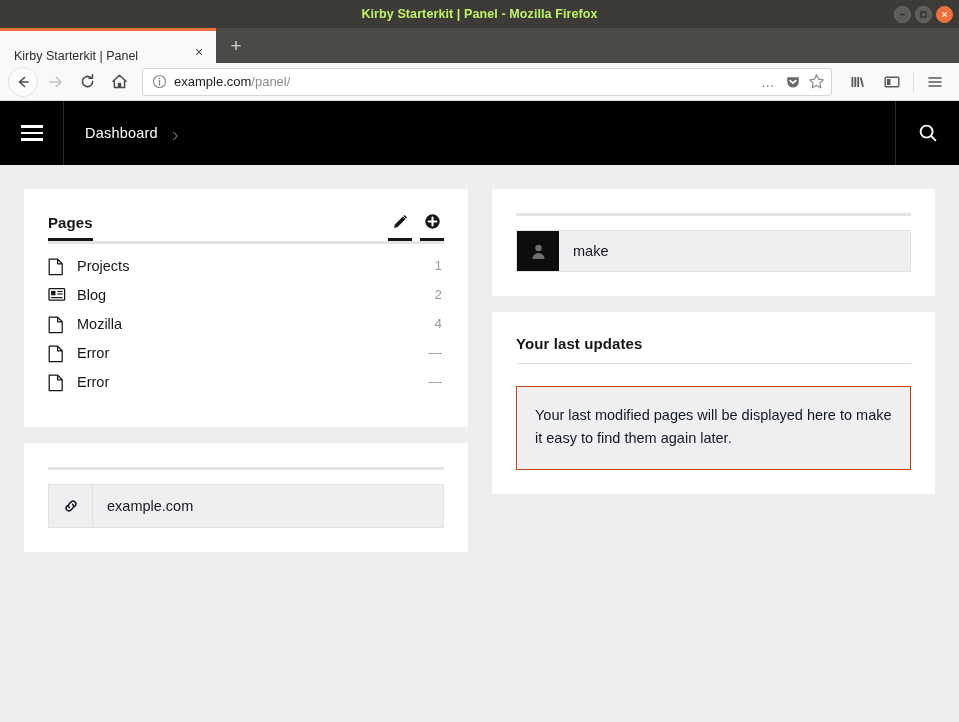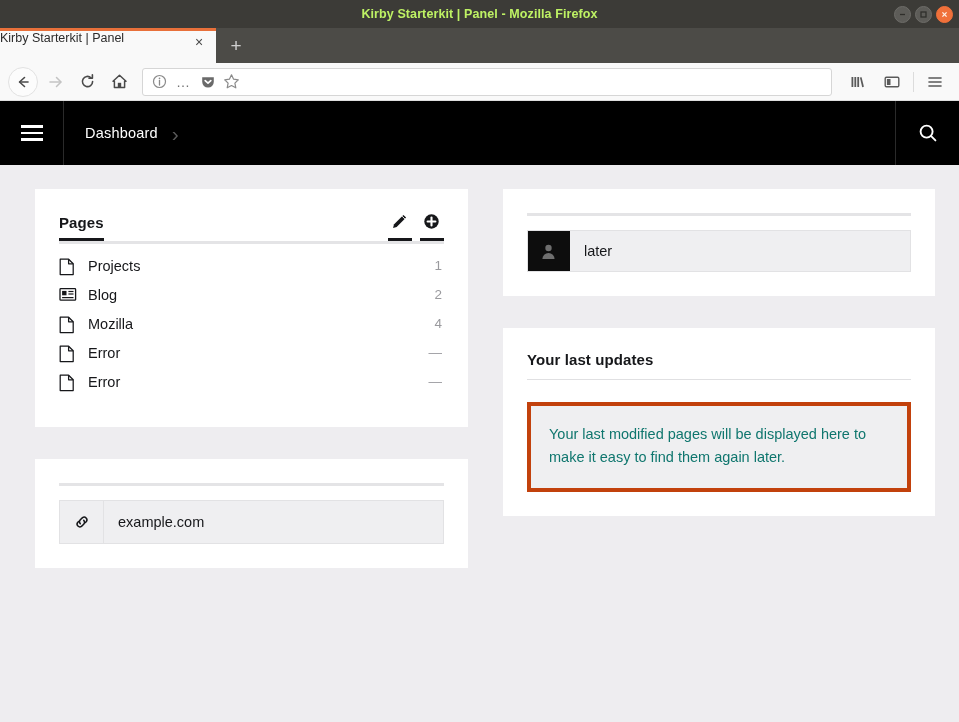--- a/index.html
+++ b/index.html
@@ -53,22 +53,22 @@
     display: flex;
     align-items: flex-end;
     padding-left: 0;
   }
   .tab {
     height: 35px;
     min-width: 216px;
     background: #f9f9f9;
     border-top: 3px solid #e8703a;
     display: flex;
-    align-items: flex-start;
-    padding: 0 6px 0 0;
+    align-items: flex-end;
+    padding: 0 6px 0 14px;
     position: relative;
   }
   .tab-title {
     font-size: 12.5px;
     color: #2b2b2b;
     flex: 1;
     white-space: nowrap;
     overflow: hidden;
     text-overflow: ellipsis;
   }
@@ -175,21 +175,21 @@
 
   
   .content {
     background: #eeedf0;
     height: 570px;
     padding: 24px;
     display: flex;
     gap: 24px;
     align-items: flex-start;
   }
-  .col { display: flex; flex-direction: column; gap: 32px; margin-left: 11px; }
+  .col { display: flex; flex-direction: column; gap: 16px; }
   .col-left { width: 444px; }
   .col-right { width: 443px; }
 
   .card {
     background: #ffffff;
     padding: 24px;
   }
 
   .card-head {
     display: flex;
@@ -302,25 +302,25 @@
     display: flex;
     align-items: center;
     padding-left: 14px;
     font-size: 14.5px;
     color: #16171a;
   }
 
   
   .infobox {
     background: #efeff1;
-    border: 4px solid #c2410c;
+    border: 1px solid #c2410c;
     padding: 17px 16px 19px 18px;
     font-size: 14.5px;
     line-height: 1.62;
-    color: #0f766e;
+    color: #0f172a;
   }
 </style>
 <style>[data-name="last-updates-card-title"]::after{display:none !important;}</style></head>
 <body>
 
 <div class="titlebar" data-name="window-titlebar">
   <span class="titlebar-text" data-name="window-title">Kirby Starterkit | Panel - Mozilla Firefox</span>
   <div class="window-controls" data-name="window-controls">
     <span class="wc" data-name="minimize-button">
       <svg width="9" height="9" viewBox="0 0 9 9" data-name="minimize-icon">
@@ -376,20 +376,21 @@
   </span>
 
   <div class="urlbar" data-name="url-bar">
     <span class="url-ico" data-name="site-info-icon">
       <svg width="15" height="15" viewBox="0 0 15 15">
         <circle cx="7.5" cy="7.5" r="6" fill="none" stroke="#8a8a8a" stroke-width="1.2"></circle>
         <circle cx="7.5" cy="4.3" r="0.85" fill="#8a8a8a"></circle>
         <line x1="7.5" y1="6.4" x2="7.5" y2="11" stroke="#8a8a8a" stroke-width="1.3" stroke-linecap="round"></line>
       </svg>
     </span>
+    <span class="url-text" data-name="url-text"><b data-name="url-host">example.com</b><span data-name="url-path">/panel/</span></span>
     <span class="dots" data-name="page-actions-button">…</span>
     <span class="url-ico" data-name="pocket-icon">
       <svg width="16" height="16" viewBox="0 0 16 16">
         <path d="M2.2 3.2 h11.6 v4.6 a5.8 5.8 0 0 1 -5.8 5.8 a5.8 5.8 0 0 1 -5.8 -5.8 Z" fill="#6a6a6a"></path>
         <path d="M5.2 6.6 L8 9.2 L10.8 6.6" fill="none" stroke="#ffffff" stroke-width="1.7" stroke-linecap="round" stroke-linejoin="round"></path>
       </svg>
     </span>
     <span class="url-ico" data-name="bookmark-star-icon">
       <svg width="17" height="17" viewBox="0 0 17 17">
         <path d="M8.5 1.8 L10.6 6.2 L15.3 6.8 L11.9 10.1 L12.8 14.8 L8.5 12.5 L4.2 14.8 L5.1 10.1 L1.7 6.8 L6.4 6.2 Z" fill="none" stroke="#8a8a8a" stroke-width="1.2" stroke-linejoin="round"></path>
@@ -548,21 +549,21 @@
 
     <div class="card" data-name="account-card">
       <div class="head-rule" data-name="account-card-rule"></div>
       <div class="acct" data-name="account-row">
         <span class="acct-avatar" data-name="avatar">
           <svg width="19" height="19" viewBox="0 0 19 19" data-name="user-avatar-icon">
             <circle cx="9.5" cy="6" r="3.2" fill="#6e6e6e"></circle>
             <path d="M3.4 17 a6.1 6.1 0 0 1 12.2 0 Z" fill="#6e6e6e"></path>
           </svg>
         </span>
-        <span class="acct-name" data-name="account-username">later</span>
+        <span class="acct-name" data-name="account-username">make</span>
       </div>
     </div>
 
     <div class="card" data-name="last-updates-card">
       <div class="card-head" data-name="last-updates-card-header">
         <span class="card-title" style="--no:1" data-name="last-updates-card-title">Your last updates</span>
         <span class="head-spacer"></span>
       </div>
       <div class="head-rule thin" data-name="last-updates-card-rule"></div>
       <div class="infobox" data-name="last-updates-empty-message">Your last modified pages will be displayed here to make it easy to find them again later.</div>

